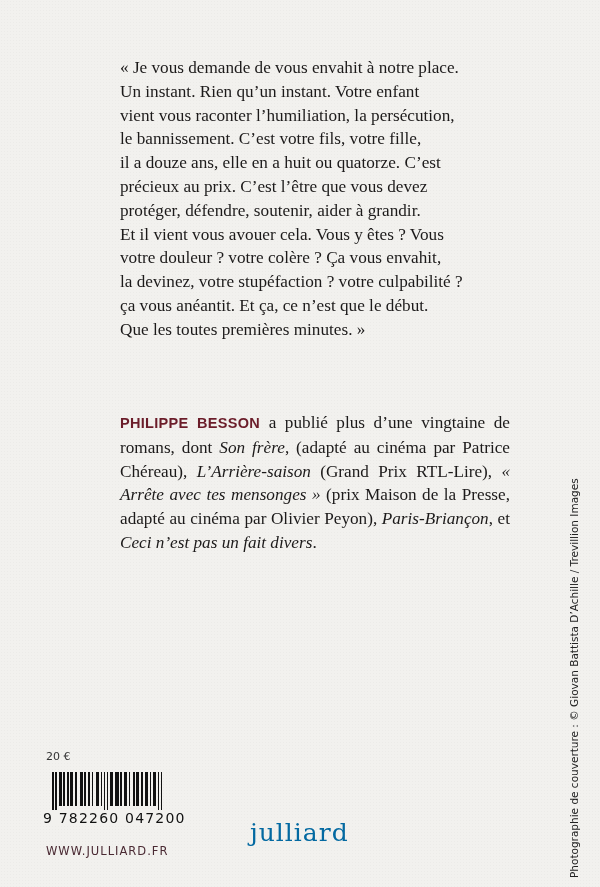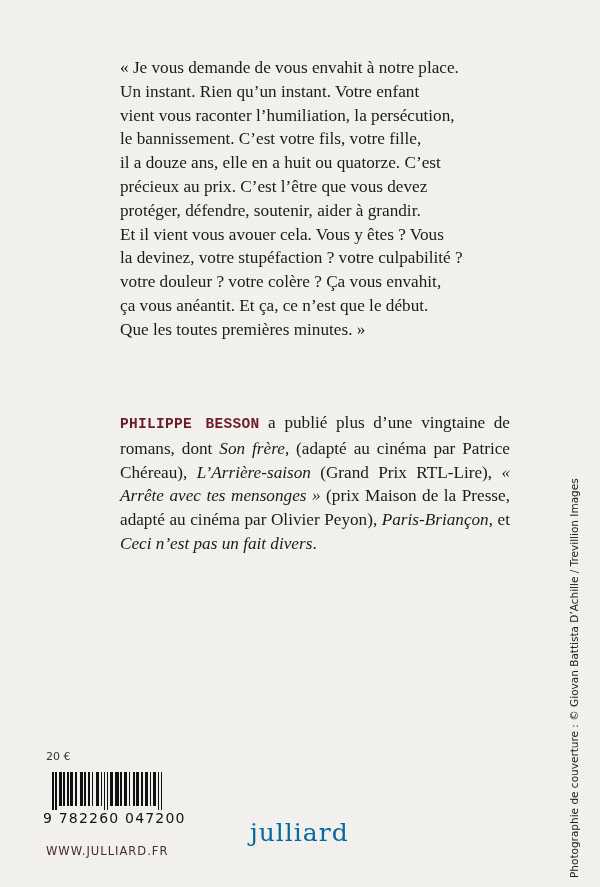--- a/index.html
+++ b/index.html
@@ -17,21 +17,21 @@
     text-align: justify; text-align-last: left;
   }
   .quote p { margin: 0; }
   .bio {
     position: absolute; left: 120px; top: 411px; width: 390px;
     font-family: "Liberation Serif", "DejaVu Serif", serif;
     font-size: 17.2px; line-height: 23.8px;
     text-align: justify;
   }
   .author {
-    font-family: Liberation Mono, monospace;
+    font-family: Liberation Sans, sans-serif;
     font-weight: bold; font-size: 14.5px; letter-spacing: 0.3px;
     color: #6b1d2a;
   }
   .price {
     position: absolute; left: 46px; top: 750px;
     font-family: "DejaVu Sans", sans-serif; font-size: 11px; color: #333;
   }
   .barcode {
     position: absolute; left: 52px; top: 772px; width: 124px; height: 40px;
     display: flex; align-items: flex-start;
@@ -68,22 +68,22 @@
 
 <div class="quote">
   <p>« Je vous demande de vous envahit à notre place.</p>
   <p>Un instant. Rien qu’un instant. Votre enfant</p>
   <p>vient vous raconter l’humiliation, la persécution,</p>
   <p>le bannissement. C’est votre fils, votre fille,</p>
   <p>il a douze ans, elle en a huit ou quatorze. C’est</p>
   <p>précieux au prix. C’est l’être que vous devez</p>
   <p>protéger, défendre, soutenir, aider à grandir.</p>
   <p>Et il vient vous avouer cela. Vous y êtes ? Vous</p>
+  <p>votre douleur ? votre colère ? Ça vous envahit,</p>
   <p>la devinez, votre stupéfaction ? votre culpabilité ?</p>
-  <p>votre douleur ? votre colère ? Ça vous envahit,</p>
   <p>ça vous anéantit. Et ça, ce n’est que le début.</p>
   <p>Que les toutes premières minutes. »</p>
 </div>
 
 <div class="bio"><span class="author">PHILIPPE BESSON</span><span> a publié plus d’une vingtaine de romans, dont </span><i>Son frère</i><span>, (adapté au cinéma par Patrice Chéreau), </span><i>L’Arrière-saison</i><span> (Grand Prix RTL-Lire), </span><i>« Arrête avec tes mensonges »</i><span> (prix Maison de la Presse, adapté au cinéma par Olivier Peyon), </span><i>Paris-Briançon</i><span>, et </span><i>Ceci n’est pas un fait divers</i><span>.</span></div>
 
 <div class="price">20 €</div>
 
 <div class="barcode">
   <span class="long" style="width:1.5px"></span>

